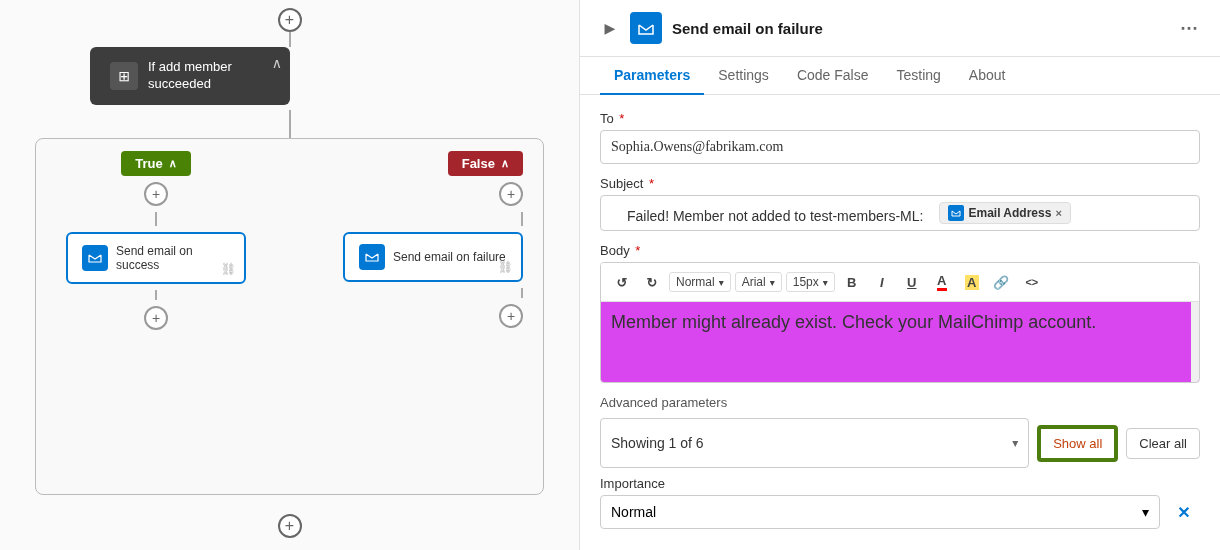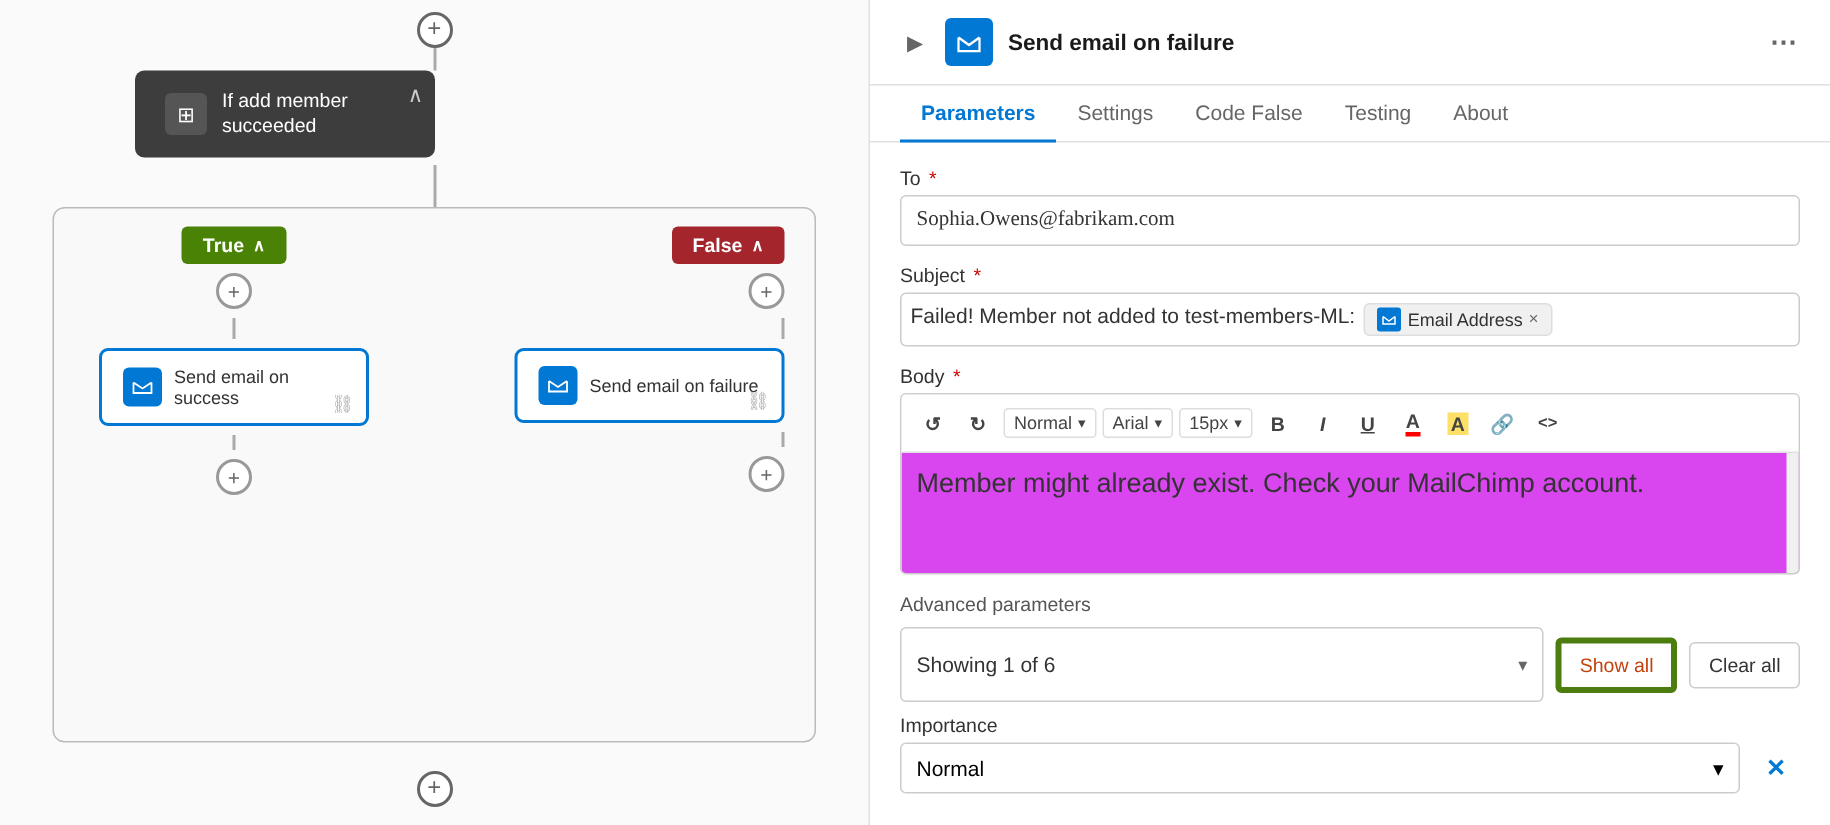--- a/index.html
+++ b/index.html
@@ -284,40 +284,41 @@
       color: #333;
       outline: none;
       width: 100%;
       font-family: Liberation Serif, serif;
     }
 
     
     .subject-field {
       border: 1px solid #ccc;
       border-radius: 4px;
-      padding: 6px 6px;
-      display: flex;
-      align-items: flex-start;
-      gap: 6px;
+      padding: 6px 26px;
+      display: flex;
+      align-items: flex-end;
+      gap: 16px;
       flex-wrap: wrap;
     }
     .subject-text {
       font-size: 14px;
       color: #333;
     }
     .chip {
       background: #f0f0f0;
       border: 1px solid #ddd;
       border-radius: 4px;
       padding: 2px 8px;
       font-size: 12px;
       color: #333;
       display: flex;
       align-items: center;
       gap: 4px;
+      font-weight: bold;
     }
     .chip .chip-icon {
       width: 16px;
       height: 16px;
       background: #0078d4;
       border-radius: 2px;
       display: flex;
       align-items: center;
       justify-content: center;
     }

